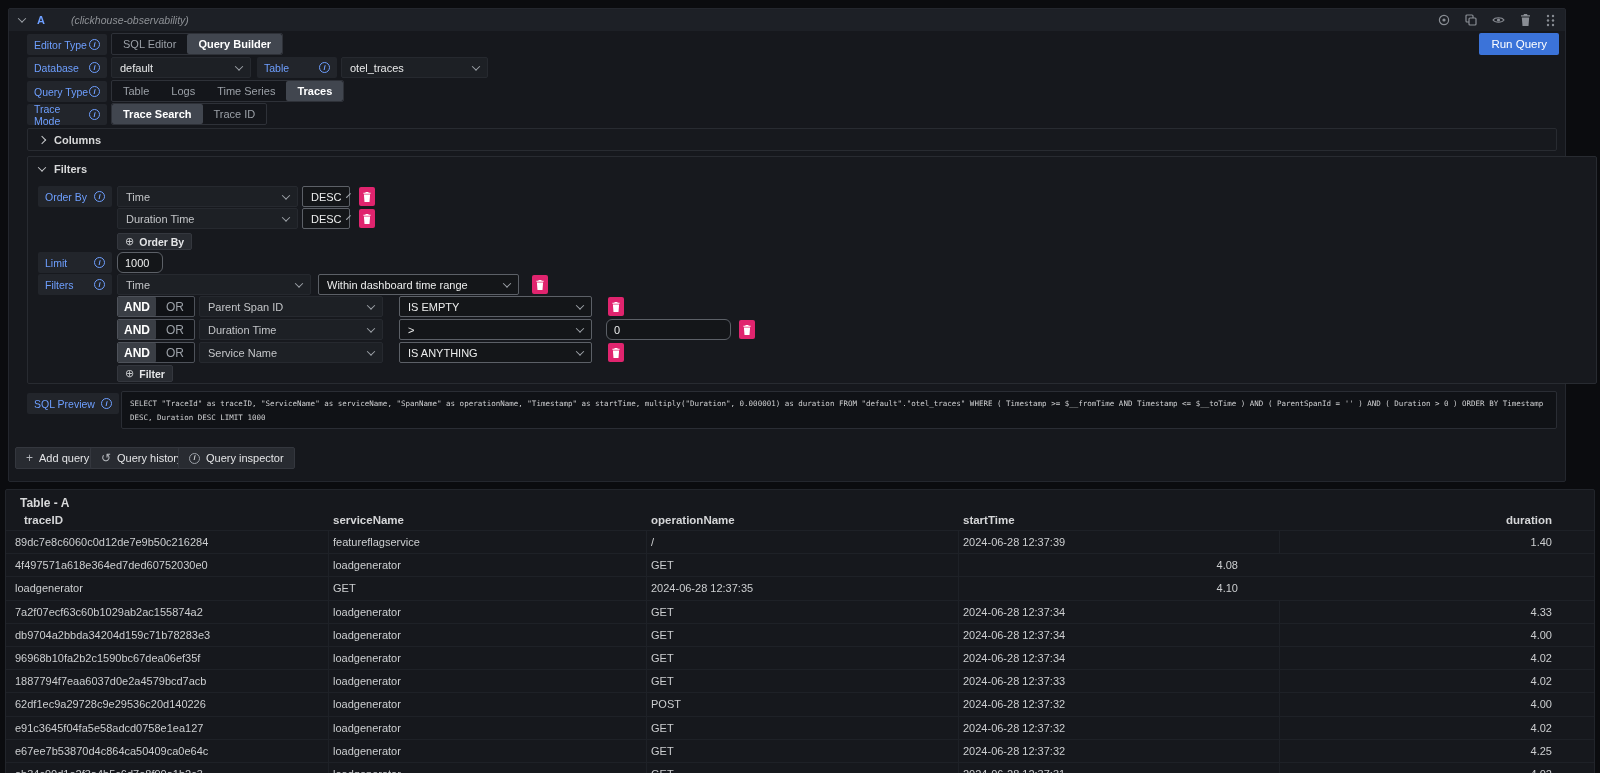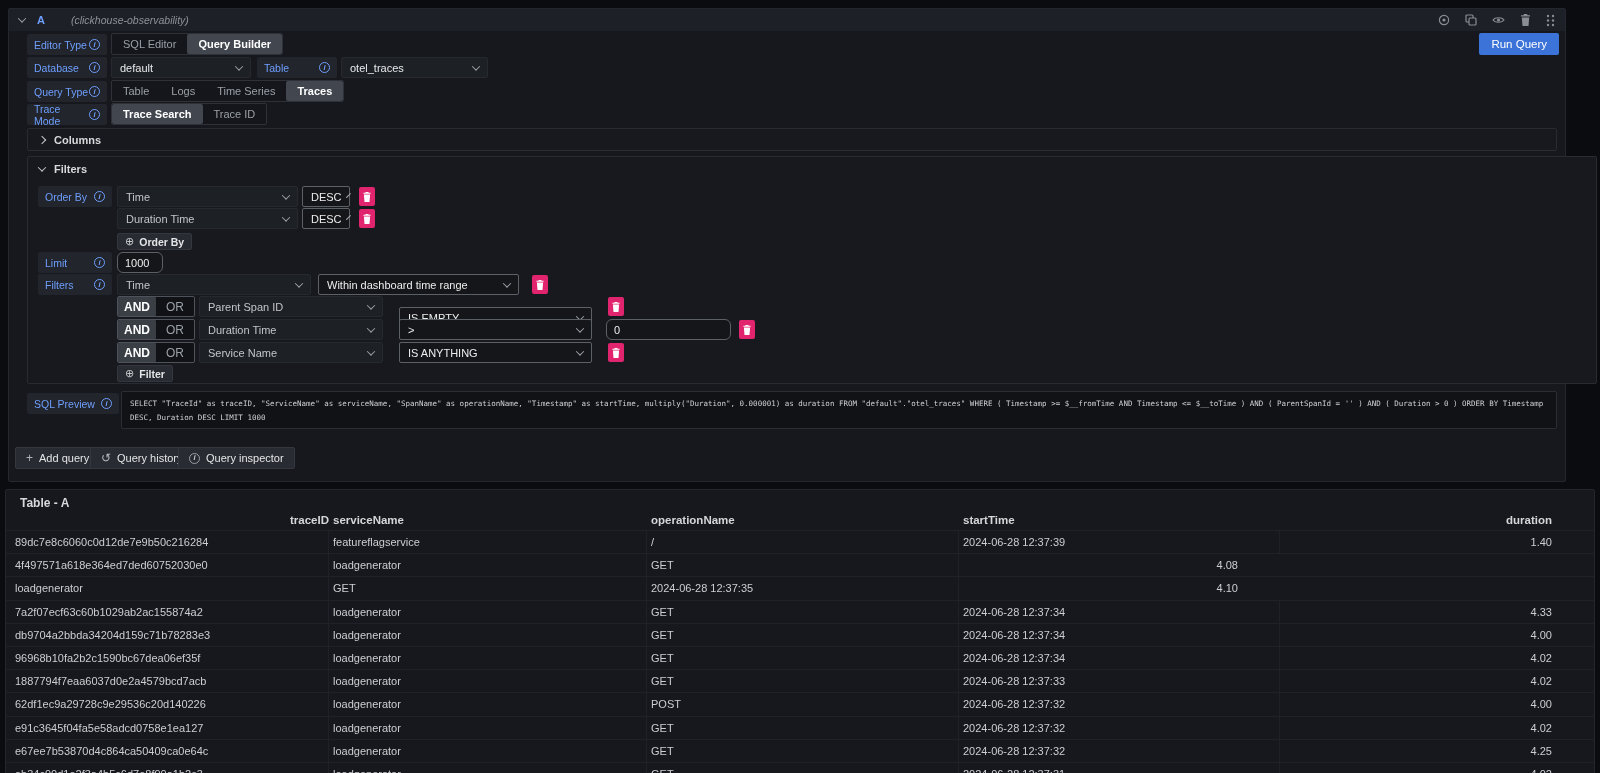--- a/index.html
+++ b/index.html
@@ -64,21 +64,21 @@
 
   
   .sql-box { background:#101216; border:1px solid #2a2d34; border-radius:2px; padding:5px 8px; font-family:"DejaVu Sans Mono", monospace; font-size:7.5px; line-height:14px; color:#d0d1d3; word-break:break-all; white-space:normal; }
 
   
   .panel { left:5px; top:489px; width:1590px; height:300px; background:#16181d; border:1px solid #22252b; border-radius:2px; }
   .panel-title { position:absolute; left:14px; top:6px; font-size:12px; font-weight:700; color:#d8d9da; }
   .tgrid { display:grid; grid-template-columns:323px 318px 312px 321px 1fr; }
   .thead { position:absolute; left:0; right:0; top:21px; height:19px; }
   .thead > div { font-size:11.5px; font-weight:700; color:#d5d6d8; line-height:19px; padding-left:4px; overflow:hidden; }
-  .thead > div:first-child { padding-left:18px;text-align:right; }
+  .thead > div:first-child { padding-left:18px; }
   .thead > div:last-child { text-align:right; padding-right:42px; }
   .tbody { position:absolute; left:0; right:0; top:40px; }
   .trow { height:23.2px; border-top:1px solid #1e2127; }
   .trow > div { font-size:11px; color:#ccced0; line-height:22px; padding-left:4px; border-right:1px solid #1e2127; overflow:hidden; white-space:nowrap; }
   .trow > div:first-child { padding-left:9px; }
   .trow > div:last-child { border-right:none; text-align:right; padding-right:42px; }
   .tlink { color:#6e9fff; cursor:pointer; }
 </style>
 </head>
 <body>
@@ -248,21 +248,21 @@
       </button>
 
     <div class="abs bool-group" style="left:89px; top:139px;">
       <span class="bopt sel">AND</span>
       <span class="bopt">OR</span>
     </div>
     <div class="abs select" style="left:171px; top:139px; width:184px;">
       <span>Parent Span ID</span>
       <span class="chev down"></span>
     </div>
-    <div class="abs select outlined" style="left:371px; top:150px; width:193px;">
+    <div class="abs select outlined" style="left:371px; top:139px; width:193px;">
       <span>IS EMPTY</span>
       <span class="chev down"></span>
     </div>
     <button class="abs trash" style="left:580px; top:140px;">
         <svg width="8" height="10" viewBox="0 0 8 10">
           <path fill="#fff" d="M2.7 0h2.6l.4.8H7.6v1H.4v-1h1.9L2.7 0zM.9 2.6h6.2L6.5 10h-5L.9 2.6z"></path>
         </svg>
       </button>
 
     <div class="abs bool-group" style="left:89px; top:162px;">

